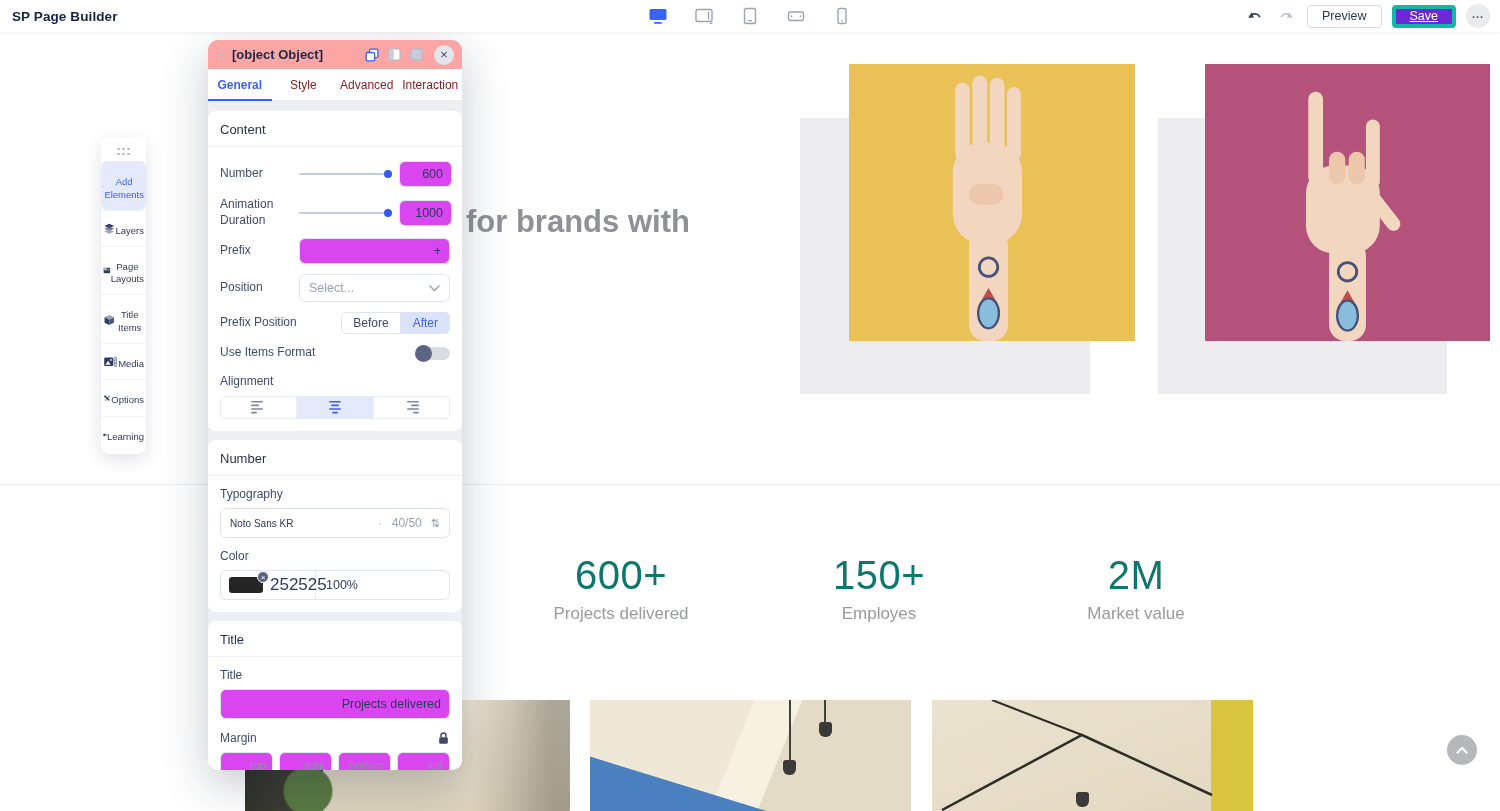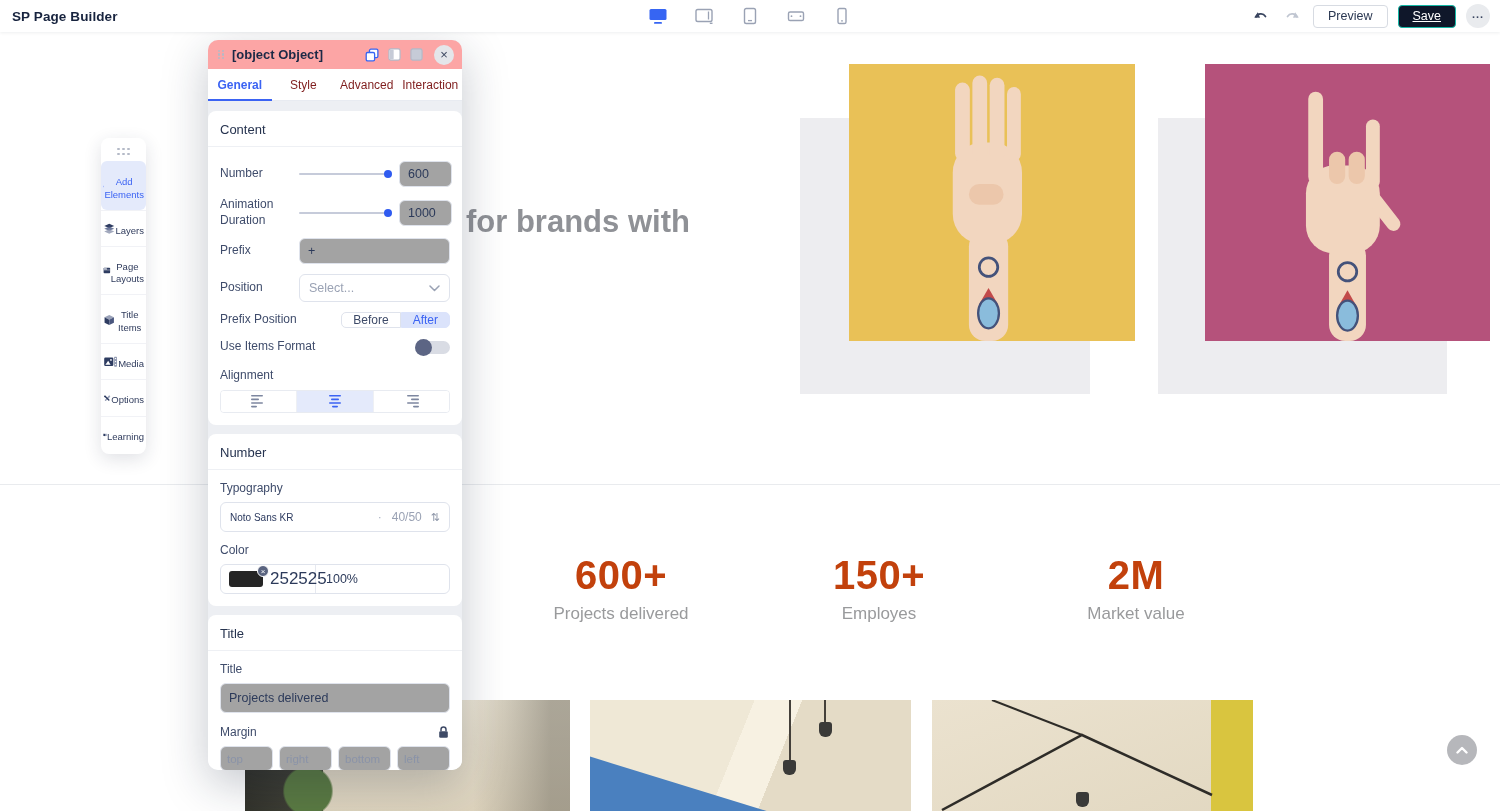--- a/index.html
+++ b/index.html
@@ -13,34 +13,34 @@
   .brand { position:absolute; left:12px; top:0; height:32px; display:flex; align-items:center;
            font-size:13.5px; font-weight:700; color:#17233e; letter-spacing:.1px; }
   .devices { position:absolute; left:0; right:0; top:0; height:32px; display:flex; gap:26px;
              align-items:center; justify-content:center; }
   .dev-btn { width:20px; height:18px; display:flex; align-items:center; justify-content:center; cursor:pointer; }
   .tb-right { position:absolute; right:10px; top:0; height:32px; display:flex; align-items:center; gap:10px; }
   .hist-btn { width:22px; height:20px; display:flex; align-items:center; justify-content:center; }
   .btn { border-radius:4px; font-size:12.5px; height:23px; display:flex; align-items:center;
          padding:0 14px; cursor:pointer; }
   .btn-preview { background:#fff; border:1px solid #d7dbe2; color:#2b3852; }
-  .btn-save { background:#0f172a; border:1px solid #14b8a6; color:#fff; font-weight:500;text-decoration:underline; }
+  .btn-save { background:#6d28d9; border:4px solid #14b8a6; color:#fff; font-weight:500;text-decoration:underline; }
   .btn-more { width:24px; height:24px; border-radius:50%; background:#e9ebee; color:#3a4560;
               display:flex; align-items:center; justify-content:center; font-size:11px; font-weight:700;
               letter-spacing:1px; padding-bottom:4px; }
 
   
   .hero-heading { position:absolute; left:466px; top:204px; font-size:31px; color:#8f9196; z-index:1; }
   .backing-card { position:absolute; background:#ededf0; z-index:1; }
   .hero-photo { position:absolute; z-index:2; overflow:hidden; }
   .hero-photo svg { display:block; }
   .section-divider { position:absolute; left:0; top:484px; width:1500px; height:1px; background:#e9ebee; z-index:0; }
 
   .stat { position:absolute; width:220px; text-align:center; z-index:1; }
-  .stat .num { font-size:40px; font-weight:700; color:#c2410c; letter-spacing:.5px; }
+  .stat .num { font-size:40px; font-weight:400; color:#0f766e; letter-spacing:.5px; }
   .stat .lbl { margin-top:6px; font-size:17px; color:#999a9c; }
 
   .gallery-item { position:absolute; top:700px; height:111px; overflow:hidden; z-index:2; }
 
   
   .sidebar { position:absolute; left:101px; top:138px; width:45px; background:#fff; border-radius:8px;
              box-shadow:0 5px 18px rgba(35,45,70,.14); z-index:15; padding:5px 0 2px; }
   .sb-handle { display:flex; justify-content:center; padding:4px 0 5px; }
   .dots-h { display:grid; grid-template-columns:repeat(3,4px); grid-auto-rows:4px; gap:1px; }
   .dots-h i { width:2.5px; height:2.5px; border-radius:50%; background:#b4bac7; display:block; margin:auto; }
@@ -72,27 +72,27 @@
   .panel-body { flex:1; display:flex; flex-direction:column; gap:9px; padding-top:10px; overflow:hidden; }
   .card { background:#fff; border-radius:8px; flex:none; }
   .sec-header { font-size:13px; color:#26334f; font-weight:500; padding:11px 12px 9px; border-bottom:1px solid #eef0f4; }
   .sec-rows { padding:4px 12px 12px; }
   .row { display:flex; align-items:center; margin-top:10px; }
   .row .fl { font-size:12px; color:#3f4c6b; width:79px; flex:none; line-height:1.3; }
   .slider { width:92px; height:14px; position:relative; flex:none; cursor:pointer; }
   .slider .track { position:absolute; left:0; right:0; top:6px; height:2px; background:#c6cbda; border-radius:1px; }
   .slider .knob { position:absolute; right:-1px; top:3px; width:8px; height:8px; border-radius:50%; background:#2f5bf0; }
   input.tin { border:1px solid #dfe3ec; border-radius:6px; height:26px; font-size:12.5px; color:#2c3a5a;
-              padding:0 8px; font-family:"Liberation Sans",sans-serif; outline:none; background:#a3a3a3; width:100%; }
+              padding:0 8px; font-family:"Liberation Sans",sans-serif; outline:none; background:#d946ef; width:100%;text-align:right; }
   .num-in { width:53px !important; margin-left:8px; flex:none; }
   .wide { flex:1; }
   .select { flex:1; height:28px; border:1px solid #dfe3ec; border-radius:6px; display:flex; align-items:center;
             padding:0 9px; color:#9aa2b4; font-size:12.5px; cursor:pointer; background:#fff; }
   .select .sv { flex:1; }
-  .seg { display:flex; margin-left:auto; height:16px; }
+  .seg { display:flex; margin-left:auto; height:22px; }
   .seg .opt { display:flex; align-items:center; padding:0 11px; font-size:12px; cursor:pointer; }
   .seg .opt.off { background:#fff; border:1px solid #dfe3ec; border-radius:5px 0 0 5px; color:#3d4a68; }
   .seg .opt.on  { background:#dbe3fb; border:1px solid #dbe3fb; border-radius:0 5px 5px 0; color:#3b63f3; font-weight:500; }
   .toggle { margin-left:auto; width:35px; height:18px; position:relative; cursor:pointer; }
   .toggle .trk { position:absolute; right:0; top:2.5px; width:30px; height:13px; border-radius:7px; background:#d9dce4; }
   .toggle .kn { position:absolute; left:0; top:0.5px; width:17px; height:17px; border-radius:50%; background:#5c6584; }
   .align-lab { font-size:12px; color:#3f4c6b; margin-top:12px; }
   .align-bar { display:flex; margin-top:8px; border:1px solid #e8ebf1; border-radius:4px; overflow:hidden; }
   .align-bar .ab { flex:1; height:21px; display:flex; align-items:center; justify-content:center;
                    cursor:pointer; background:#fff; border-left:1px solid #eef0f4; }

